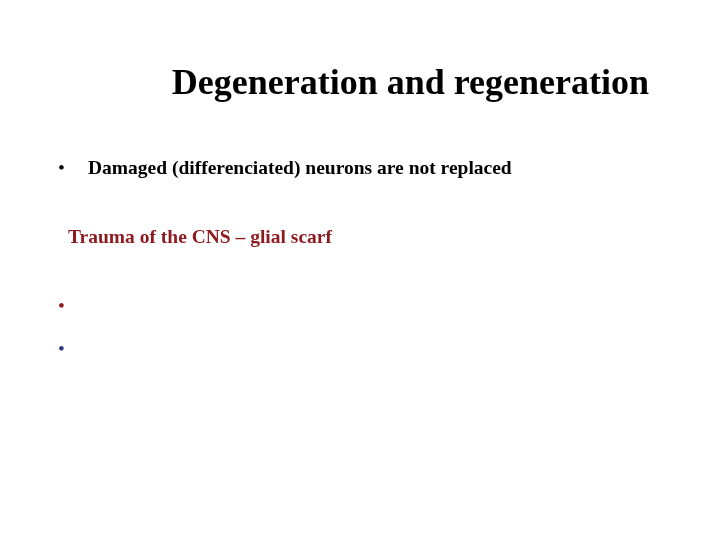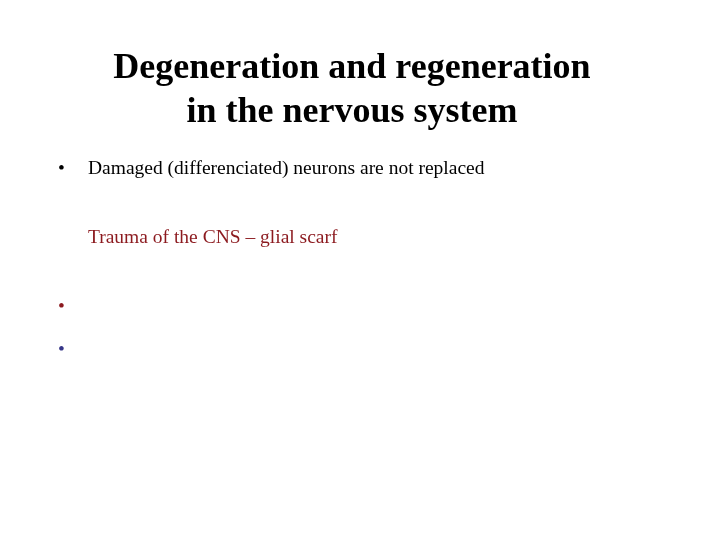--- a/index.html
+++ b/index.html
@@ -18,23 +18,23 @@
     position: relative;
     width: 720px;
     height: 540px;
     background: #ffffff;
   }
 
   
   .slide-title {
     position: absolute;
     left: 55px;
-    top: 44px;
+    top: 60px;
     width: 594px;
-    text-align: center;
+    text-align: right;
     font-family: "Liberation Serif", "DejaVu Serif", serif;
     font-weight: bold;
     font-size: 36px;
     line-height: 44px;
     color: #000000;
     letter-spacing: 0px;
   }
   .slide-title .title-line {
     display: block;
     white-space: nowrap;
@@ -58,43 +58,43 @@
   .body-line .bullet-glyph {
     position: absolute;
     left: 14px;
     top: 0;
     font-size: 19.5px;
     line-height: 26px;
   }
   .body-line .line-text {
     display: inline-block;
     margin-left: 44px;
+    font-weight: bold;
   }
   .body-line.no-bullet .line-text {
-    margin-left: 44px;
+    margin-left: 24px;
   }
 
   
   .gap-1 { height: 43px; }
   .gap-2 { height: 43px; }
   .gap-3 { height: 43px; }
 
   
   .c-black { color: #000000; }
   .c-darkred { color: #8C1A1F; }
   .c-navy  { color: #373788; }
 </style>
 </head>
 <body>
 
 <div class="slide">
 
   <div class="slide-title">
     <span class="title-line">Degeneration and regeneration</span>
-    <span class="title-line">in the nervous system</span>
   </div>
 
   <div class="body-block">
 
     <div class="body-line c-black">
       <span class="bullet-glyph">•</span>
       <span class="line-text">Damaged (differenciated) neurons are not replaced</span>
     </div>
 
     <div class="gap-1"></div>

